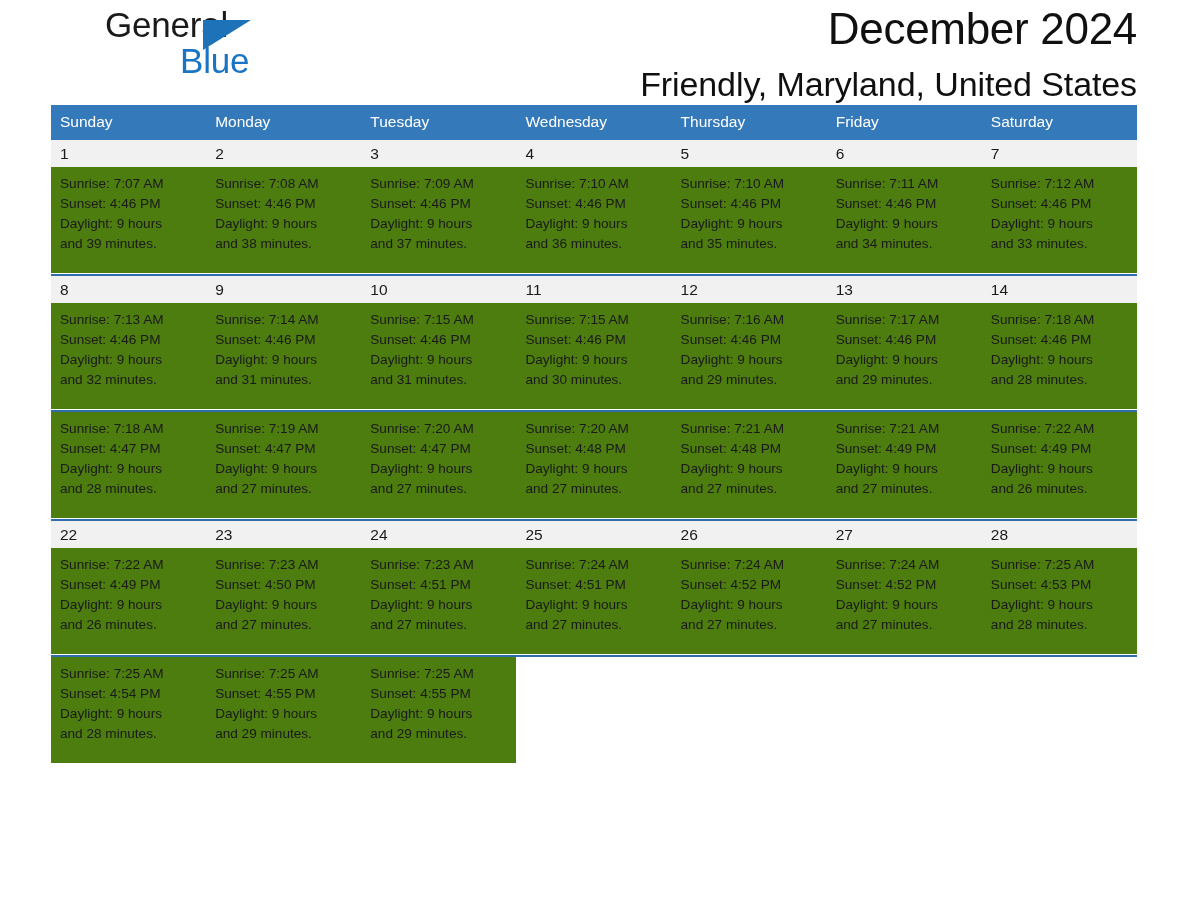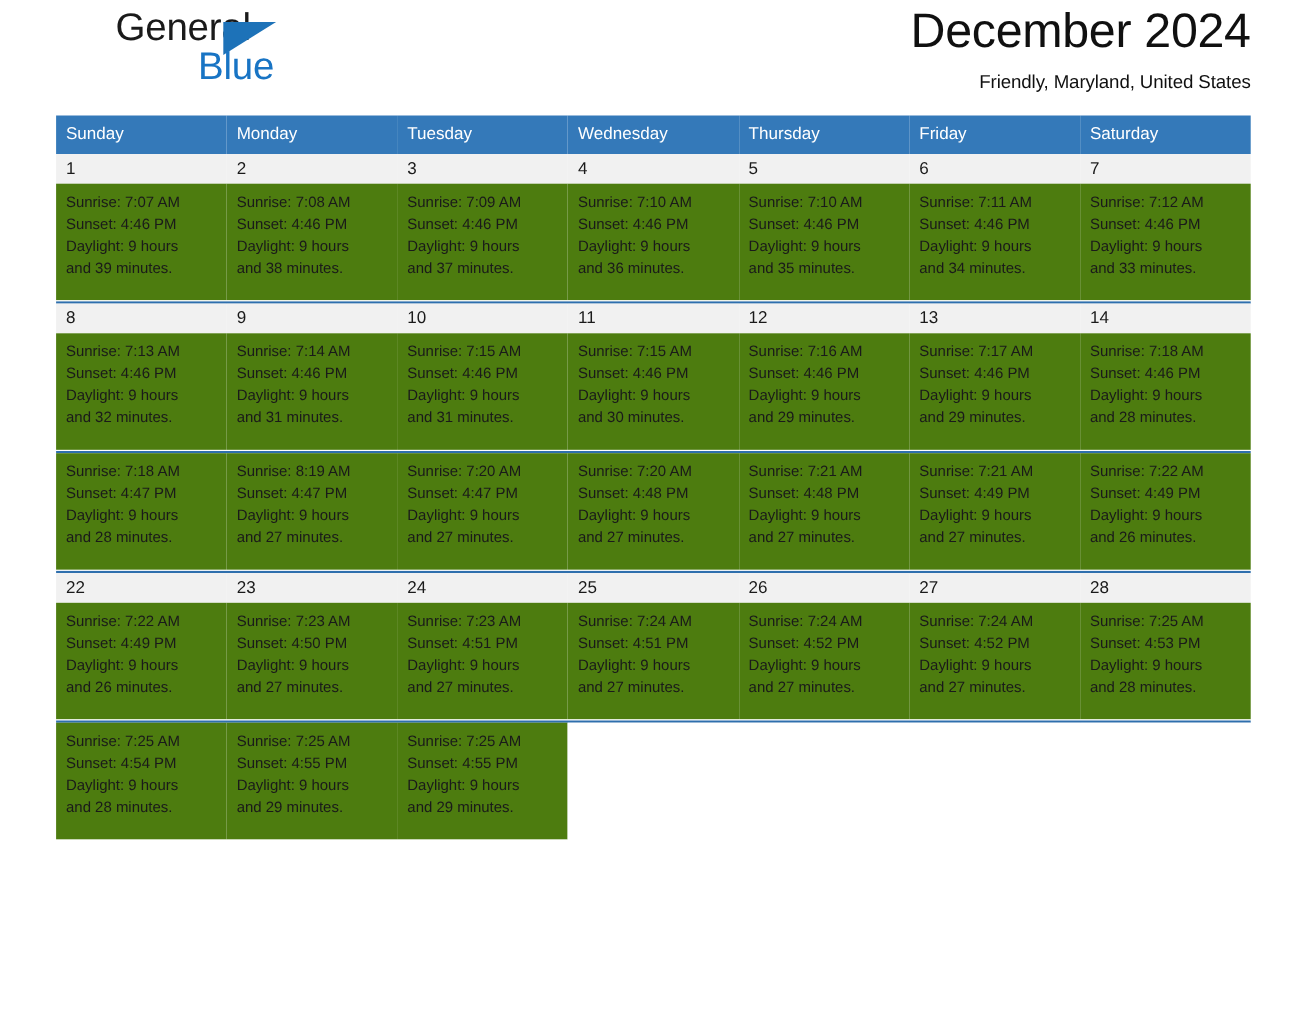--- a/index.html
+++ b/index.html
@@ -75,21 +75,21 @@
     font-weight: normal;
     color: #101010;
     letter-spacing: -0.3px;
     white-space: nowrap;
   }
 
   .location {
     position: absolute;
     right: 0;
     top: 65px;
-    font-size: 17px;
+    font-size: 34px;
     font-weight: normal;
     color: #101010;
     letter-spacing: -0.1px;
     white-space: nowrap;
   }
 
   
   .calendar {
     margin: 0 51px;
     width: 1086px;
@@ -298,21 +298,21 @@
         </tr>
 
       <tr class="info-row">
         <td>
           <span class="info-line">Sunrise: 7:18 AM</span>
           <span class="info-line">Sunset: 4:47 PM</span>
           <span class="info-line">Daylight: 9 hours</span>
           <span class="info-line">and 28 minutes.</span>
         </td>
         <td>
-          <span class="info-line">Sunrise: 8:19 AM</span>
+          <span class="info-line">Sunrise: 7:19 AM</span>
           <span class="info-line">Sunset: 4:47 PM</span>
           <span class="info-line">Daylight: 9 hours</span>
           <span class="info-line">and 27 minutes.</span>
         </td>
         <td>
           <span class="info-line">Sunrise: 7:20 AM</span>
           <span class="info-line">Sunset: 4:47 PM</span>
           <span class="info-line">Daylight: 9 hours</span>
           <span class="info-line">and 27 minutes.</span>
         </td>

